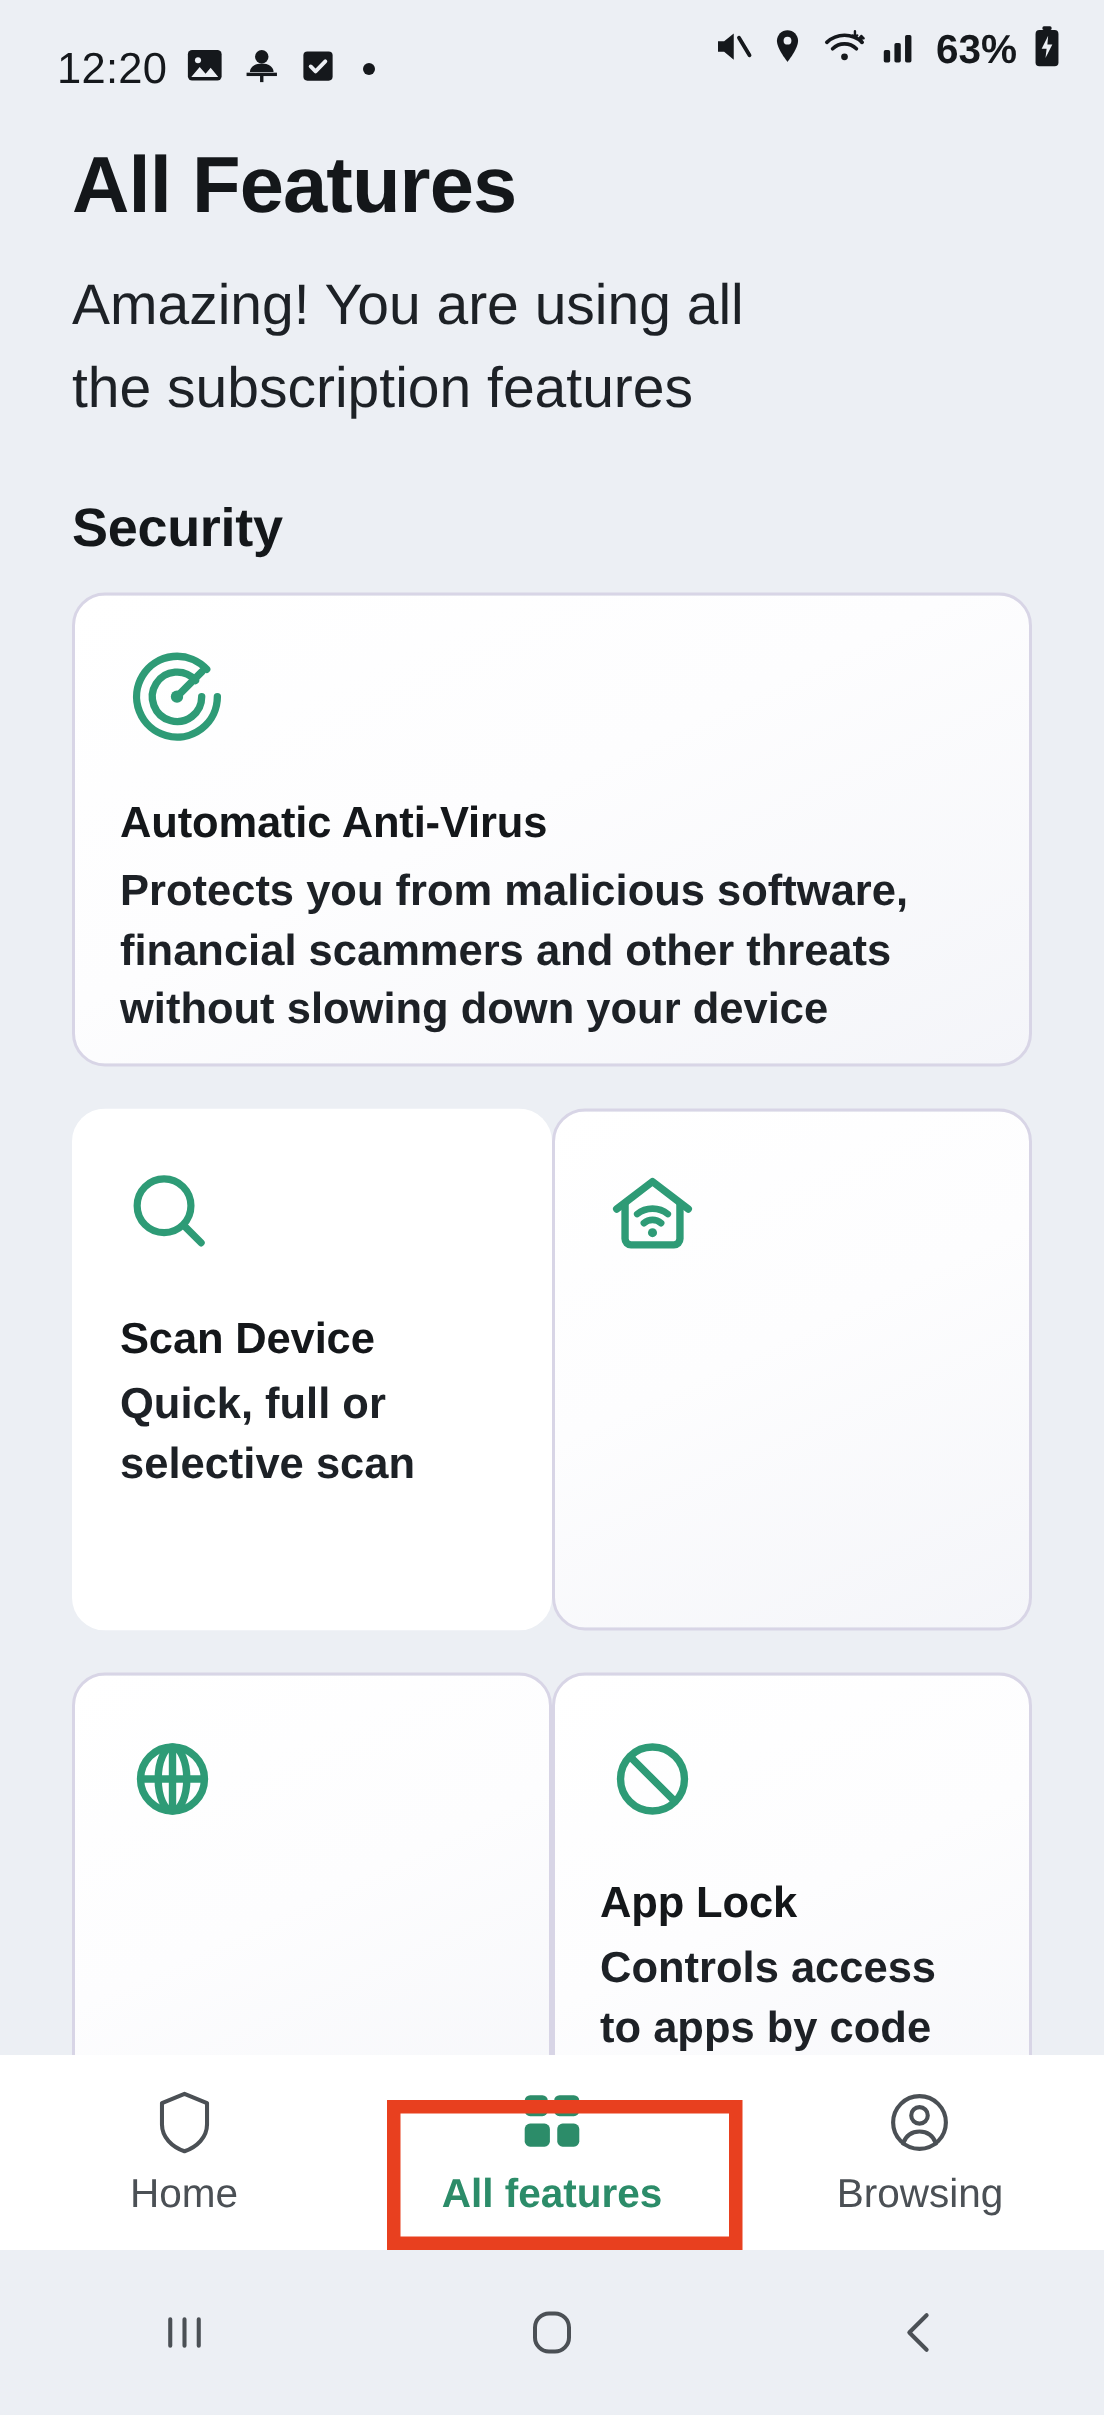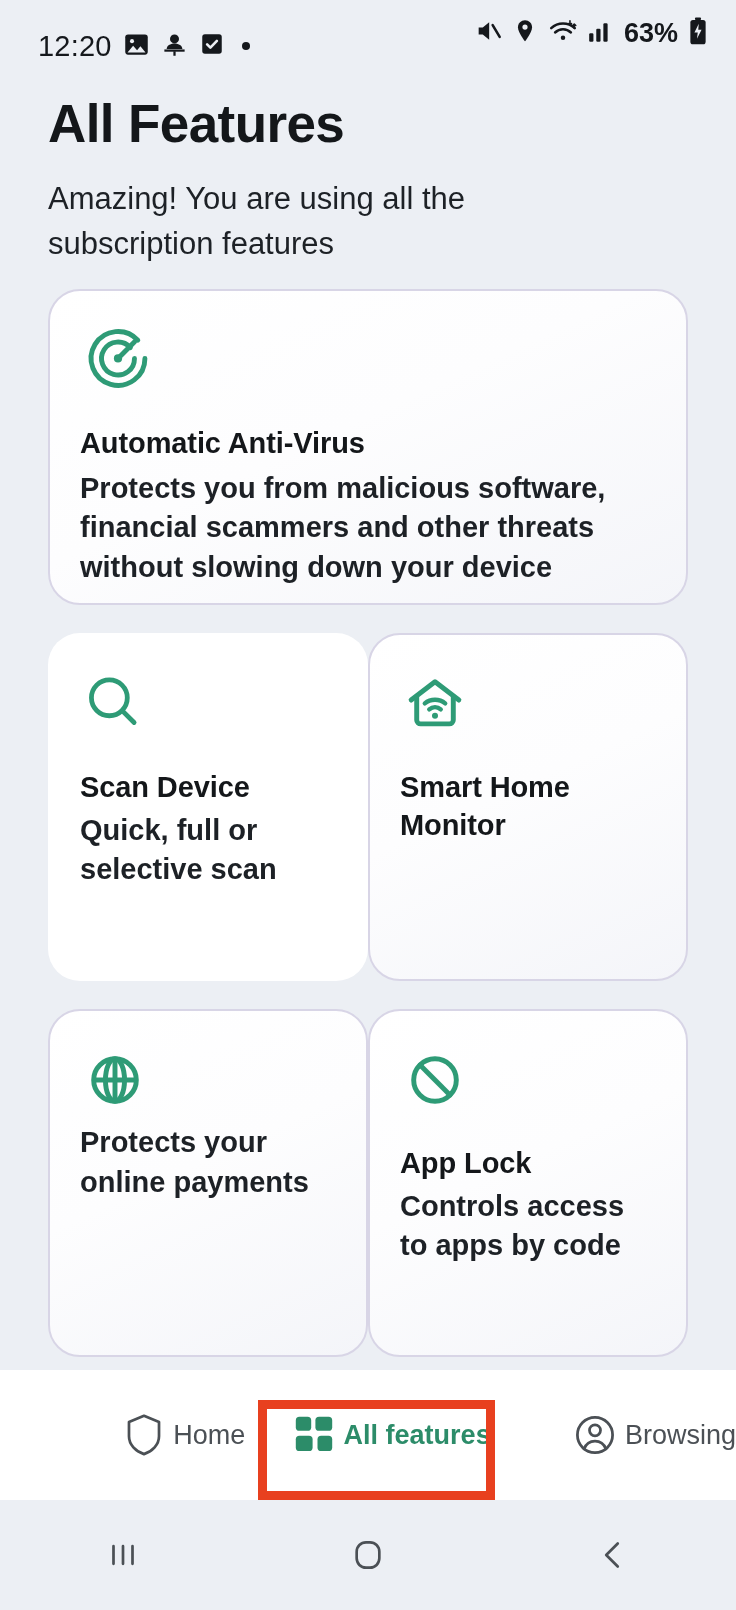--- a/index.html
+++ b/index.html
@@ -71,40 +71,40 @@
   }
   .page-title {
     font-size: 53px;
     font-weight: bold;
     color: #14171a;
     letter-spacing: -0.6px;
     margin: 28px 0 0 0;
     line-height: 1.15;
   }
   .page-subtitle {
-    font-size: 31px;
+    font-size: 38px;
     color: #1d2126;
     line-height: 1.45;
     margin: 22px 0 0 0;
     max-width: 470px;
     font-weight: 400;
   }
   .section-title {
     font-size: 36px;
     font-weight: bold;
     color: #14171a;
     margin: 44px 0 0 0;
     letter-spacing: -0.2px;
   }
 
   
   .card {
     background: linear-gradient(155deg, #ffffff 0%, #fdfdfe 45%, #f4f5f9 100%);
     border: 2px solid #d8d5e6;
-    border-radius: 32px;
+    border-radius: 22px;
     box-sizing: border-box;
     padding: 30px 30px 26px 30px;
   }
   .card.plain {
     background: #ffffff;
     border-color: transparent;
   }
   .card-wide {
     margin-top: 22px;
     height: 316px;
@@ -151,22 +151,23 @@
     width: 736px;
     height: 130px;
     background: #ffffff;
     display: flex;
     align-items: center;
     z-index: 5;
   }
   .nav-item {
     flex: 1 1 0;
     display: flex;
-    align-items: center;
-    justify-content: flex-end;
+    flex-direction: column;
+    align-items: center;
+    justify-content: center;
     gap: 9px;
     height: 100%;
   }
   .nav-label {
     font-size: 27px;
     color: #4b5055;
     letter-spacing: 0px;
   }
   .nav-item.active .nav-label {
     color: #2c8c69;
@@ -281,20 +282,21 @@
           </svg>
       </span>
     </div>
   </div>
 
   <div class="content">
 
     <h1 class="page-title">All Features</h1>
     <p class="page-subtitle">Amazing! You are using all the subscription features</p>
 
+    <h2 class="section-title">Security</h2>
 
     <div class="card card-wide">
       <div class="card-icon">
         <svg width="76" height="76" viewBox="0 0 48 48">
           <path d="M36.5 11.5A17 17 0 1 0 41 23" stroke="#2e9b76" stroke-width="3.1" fill="none" stroke-linecap="round"></path>
           <path d="M31.8 16.2A10.4 10.4 0 1 0 34.4 23" stroke="#2e9b76" stroke-width="3.1" fill="none" stroke-linecap="round"></path>
           <path d="M24 23L34.5 12.5" stroke="#2e9b76" stroke-width="3.1" fill="none" stroke-linecap="round"></path>
           <circle cx="24" cy="23" r="2.6" fill="#2e9b76"></circle>
         </svg>
       </div>
@@ -319,37 +321,35 @@
         <div class="card card-grid-item">
           <div class="card-icon">
             <svg width="70" height="70" viewBox="0 0 44 44">
               <path d="M7 19.5L22 8l15 11.5" stroke="#2e9b76" stroke-width="3.1" fill="none" stroke-linecap="round" stroke-linejoin="round"></path>
               <path d="M10.5 17.5V32a2.5 2.5 0 0 0 2.5 2.5h18a2.5 2.5 0 0 0 2.5-2.5V17.5" stroke="#2e9b76" stroke-width="3.1" fill="none" stroke-linecap="round" stroke-linejoin="round"></path>
               <path d="M15.6 21.6c3.6-3 9.2-3 12.8 0" stroke="#2e9b76" stroke-width="2.8" fill="none" stroke-linecap="round"></path>
               <path d="M18.4 25.4c2.1-1.8 5.1-1.8 7.2 0" stroke="#2e9b76" stroke-width="2.8" fill="none" stroke-linecap="round"></path>
               <circle cx="22" cy="29.4" r="1.9" fill="#2e9b76"></circle>
             </svg>
           </div>
-          <div class="card-title">Smart Home Monitor</div>
         </div>
       </div>
     </div>
 
     <div class="card-row">
       <div class="card-col">
         <div class="card card-grid-item">
           <div class="card-icon">
             <svg width="70" height="70" viewBox="0 0 44 44">
               <circle cx="22" cy="22" r="13.4" stroke="#2e9b76" stroke-width="3.1" fill="none"></circle>
               <ellipse cx="22" cy="22" rx="6" ry="13.4" stroke="#2e9b76" stroke-width="3.1" fill="none"></ellipse>
               <path d="M8.6 22h26.8" stroke="#2e9b76" stroke-width="3.1" fill="none"></path>
               <path d="M22 8.6v26.8" stroke="#2e9b76" stroke-width="3.1" fill="none"></path>
             </svg>
           </div>
-          <div class="card-desc">Protects your online payments</div>
         </div>
       </div>
       <div class="card-col">
         <div class="card card-grid-item">
           <div class="card-icon">
             <svg width="70" height="70" viewBox="0 0 44 44">
               <circle cx="22" cy="22" r="13.4" stroke="#2e9b76" stroke-width="3.1" fill="none"></circle>
               <path d="M12.6 12.6l18.8 18.8" stroke="#2e9b76" stroke-width="3.1" fill="none" stroke-linecap="round"></path>
             </svg>
           </div>

